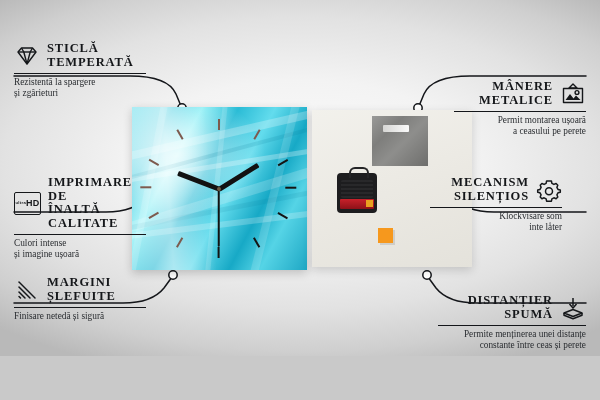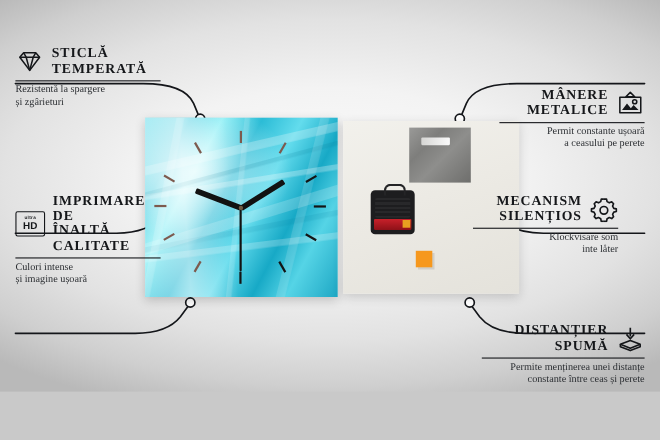--- a/index.html
+++ b/index.html
@@ -42,21 +42,21 @@
     font-family:"Liberation Serif",serif;
     font-size:9.3px;line-height:11px;color:#2a2d31;
     margin-top:3px;white-space:pre-line;
   }
 
   .ico{width:26px;height:24px;flex:0 0 auto;display:block;}
 
   
   .hdbox{
     width:25px;height:21px;border:1.6px solid #15171a;border-radius:2px;
-    display:flex;flex-direction:column;align-items:center;justify-content:center;
+    display:flex;align-items:center;justify-content:center;
     line-height:1;flex:0 0 auto;
   }
   .hd-ultra{font-family:"Liberation Sans",sans-serif;font-size:4.2px;font-weight:700;letter-spacing:.3px;color:#15171a;}
   .hd-main{font-family:"Liberation Sans",sans-serif;font-size:9px;font-weight:700;letter-spacing:.2px;color:#15171a;margin-top:.5px;}
 
   
   #clock{
     position:absolute;left:132px;top:107px;width:175px;height:163px;
     background:
       radial-gradient(ellipse 120% 90% at 26% 30%, rgba(255,255,255,.72) 0%, rgba(255,255,255,0) 42%),
@@ -204,36 +204,52 @@
         <span class="hd-main">HD</span>
       </div>
       <div class="co-title">IMPRIMARE DE
 ÎNALTĂ CALITATE</div>
     </div>
     <div class="co-rule"></div>
     <div class="co-sub">Culori intense
 și imagine ușoară</div>
   </div>
 
+  <div class="callout co-left" style="left:14px;top:276px;width:132px;">
+    <div class="co-head">
+      <svg class="ico" viewBox="0 0 26 24">
+        <g stroke="#15171a" stroke-width="1.5" stroke-linecap="round">
+          <line x1="5" y1="4" x2="21" y2="20"></line>
+          <line x1="5" y1="9" x2="16" y2="20"></line>
+          <line x1="5" y1="14" x2="11" y2="20"></line>
+          <line x1="5" y1="18.5" x2="6.5" y2="20"></line>
+        </g>
+      </svg>
+      <div class="co-title">MARGINI
+ȘLEFUITE</div>
+    </div>
+    <div class="co-rule"></div>
+    <div class="co-sub">Finisare netedă și sigură</div>
+  </div>
 
   <div class="callout co-right" style="left:454px;top:42px;width:132px;margin-top:38px;">
     <div class="co-head">
       <div class="co-title">MÂNERE
 METALICE</div>
       <svg class="ico" viewBox="0 0 26 24">
         <g fill="none" stroke="#15171a" stroke-width="1.4" stroke-linejoin="round">
           <path d="M13,2 L9,6 H17 Z"></path>
           <rect x="3.5" y="6.5" width="19" height="14"></rect>
           <path d="M5.5,18 L10,12 L13.5,16.5 L16,13.5 L20.5,18 Z" fill="#15171a" stroke="none"></path>
           <circle cx="17" cy="10.5" r="1.9"></circle>
         </g>
       </svg>
     </div>
     <div class="co-rule"></div>
-    <div class="co-sub">Permit constante ușoară
+    <div class="co-sub">Permit montarea ușoară
 a ceasului pe perete</div>
   </div>
 
   <div class="callout co-right" style="left:430px;top:176px;width:132px;">
     <div class="co-head">
       <div class="co-title">MECANISM
 SILENȚIOS</div>
       <svg class="ico" viewBox="0 0 26 24">
         <g fill="none" stroke="#15171a" stroke-width="1.5" stroke-linejoin="round">
           <path d="M13,3 l2.4,0 l.5,2.3 l2,1.1 l2.2,-.9 l1.7,1.7 l-.9,2.2 l1.1,2 l2.3,.5 l0,2.4 l-2.3,.5 l-1.1,2 l.9,2.2 l-1.7,1.7 l-2.2,-.9 l-2,1.1 l-.5,2.3 l-2.4,0"></path>

